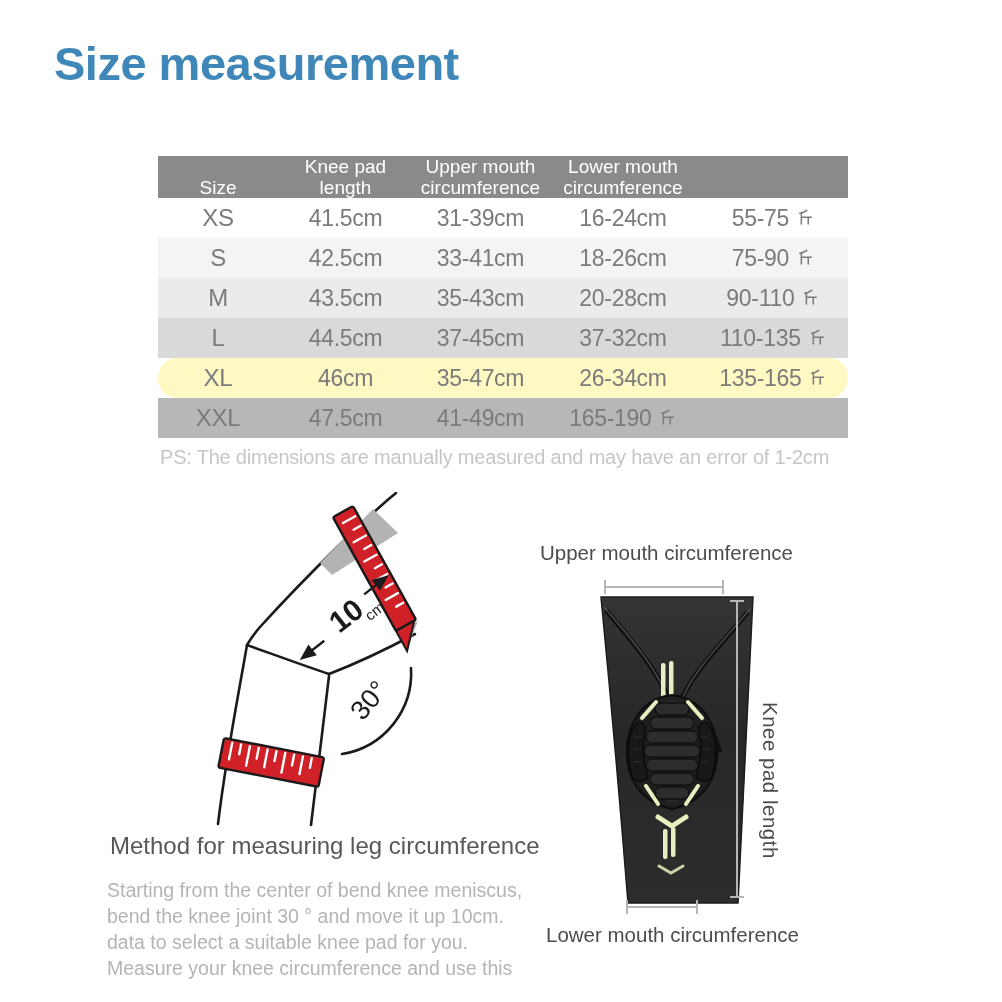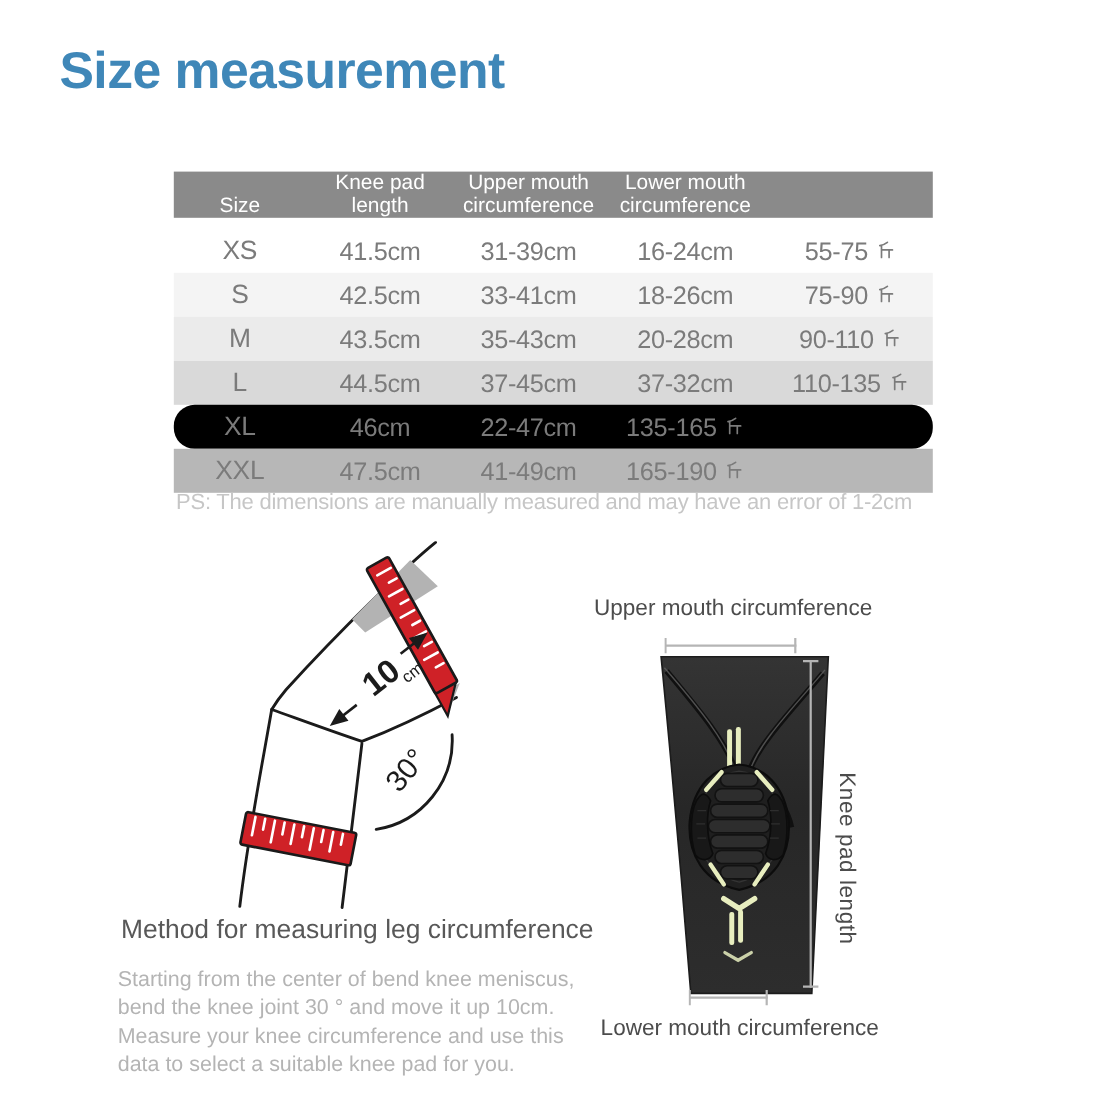--- a/index.html
+++ b/index.html
@@ -12,22 +12,22 @@
 
   
   .size-table{position:absolute;left:158px;top:140px;width:690px;}
   .t-head{display:flex;background:var(--header-gray);color:#ffffff;height:42px;align-items:flex-end;margin-top:16px;}
   .t-head .cell{font-size:19px;line-height:21px;}
   .t-row{display:flex;height:40px;align-items:center;}
   .cell{text-align:center;}
   .c0{flex:0 0 120px;} .c1{flex:0 0 135px;} .c2{flex:0 0 135px;} .c3{flex:0 0 150px;} .c4{flex:0 0 150px;}
   .t-row .cell{font-size:23px;color:#7b7b7b;letter-spacing:-0.3px;}
   .t-row .c0{font-size:24px;}
-  .rbg0{background:#ffffff;margin-top:10px;} .rbg1{background:#f4f4f4;} .rbg2{background:#ebebeb;}
-  .rbg3{background:#d9d9d9;} .rbg4{background:#000000;border-radius:19px;} .rbg5{background:#b7b7b7;}
+  .rbg0{background:#ffffff;} .rbg1{background:#f4f4f4;} .rbg2{background:#ebebeb;}
+  .rbg3{background:#d9d9d9;} .rbg4{background:#fef9c3;border-radius:19px;} .rbg5{background:#b7b7b7;}
   .jin{width:.8em;height:.8em;vertical-align:-0.06em;margin-left:.3em;}
 
   .ps-note{position:absolute;left:143px;top:446px;font-size:20px;color:#c6c6c6;letter-spacing:-0.2px;margin-left:17px;}
 
   
   .leg-svg{position:absolute;left:180px;top:492px;}
   .leg{fill:none;stroke:#1b1b1b;stroke-width:2.6;stroke-linecap:round;}
   .band{fill:var(--ruler-red);stroke:#1a1a1a;stroke-width:2.4;}
   .bandtip{fill:var(--ruler-red);stroke:#1a1a1a;stroke-width:2;}
   .rtick{stroke:#ffffff;stroke-width:2.4;stroke-linecap:round;fill:none;}
@@ -102,21 +102,22 @@
           <div class="cell c1">44.5cm</div>
           <div class="cell c2">37-45cm</div>
           <div class="cell c3">37-32cm</div>
           <div class="cell c4">110-135<svg viewBox="0 0 24 24" class="jin">
               <path d="M14 3 Q10 6 5 7 M7 7 L7 21 M7 12 L20 12 M16 12 L16 21" fill="none" stroke="currentColor" stroke-width="2" stroke-linecap="round"></path>
             </svg></div>
         </div>
         <div class="t-row rbg4">
           <div class="cell c0">XL</div>
           <div class="cell c1">46cm</div>
-          <div class="cell c2">22-47cm</div>
+          <div class="cell c2">35-47cm</div>
+          <div class="cell c3">26-34cm</div>
           <div class="cell c4">135-165<svg viewBox="0 0 24 24" class="jin">
               <path d="M14 3 Q10 6 5 7 M7 7 L7 21 M7 12 L20 12 M16 12 L16 21" fill="none" stroke="currentColor" stroke-width="2" stroke-linecap="round"></path>
             </svg></div>
         </div>
         <div class="t-row rbg5">
           <div class="cell c0">XXL</div>
           <div class="cell c1">47.5cm</div>
           <div class="cell c2">41-49cm</div>
           <div class="cell c4">165-190<svg viewBox="0 0 24 24" class="jin">
               <path d="M14 3 Q10 6 5 7 M7 7 L7 21 M7 12 L20 12 M16 12 L16 21" fill="none" stroke="currentColor" stroke-width="2" stroke-linecap="round"></path>
@@ -239,17 +240,17 @@
   </svg>
 
   <div class="dim-label lbl-upper">Upper mouth circumference</div>
   <div class="dim-label lbl-length">Knee pad length</div>
   <div class="dim-label lbl-lower">Lower mouth circumference</div>
 
   <div class="method-title">Method for measuring leg circumference</div>
   <div class="method-text">
     <div>Starting from the center of bend knee meniscus,</div>
     <div>bend the knee joint 30 ° and move it up 10cm.</div>
+    <div>data to select a suitable knee pad for you.</div>
     <div>Measure your knee circumference and use this</div>
-    <div>data to select a suitable knee pad for you.</div>
   </div>
 
 </div>
 
 </body></html>

